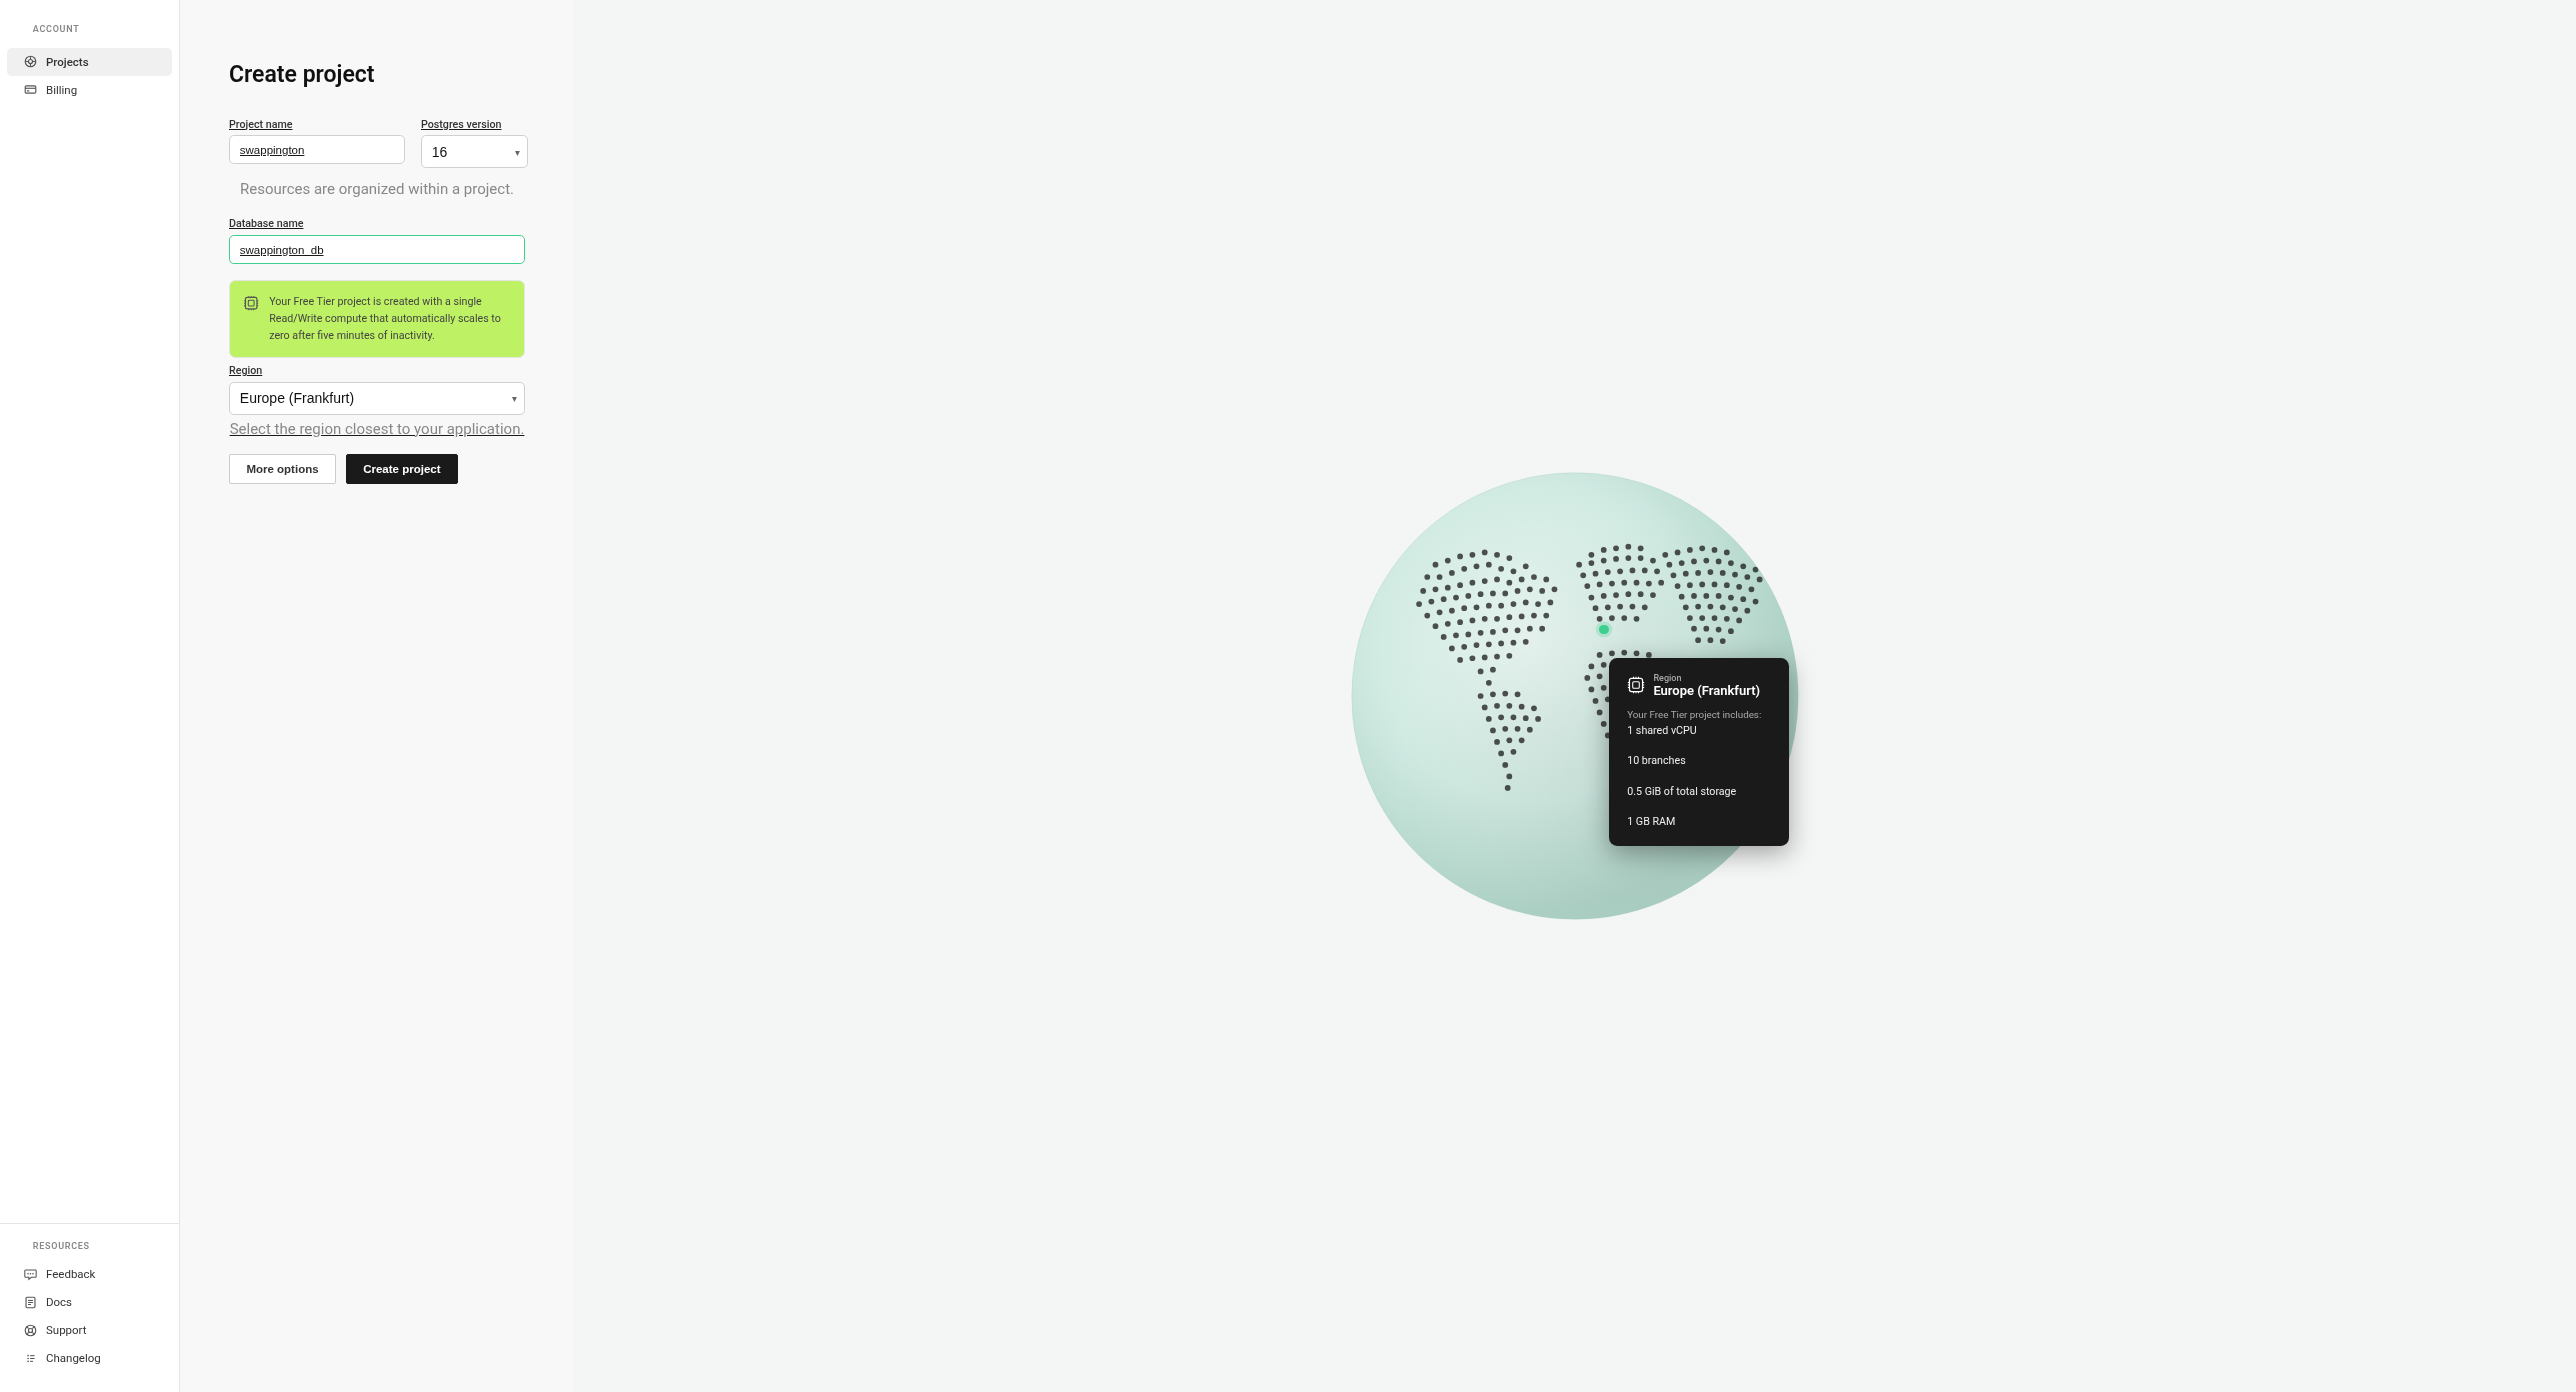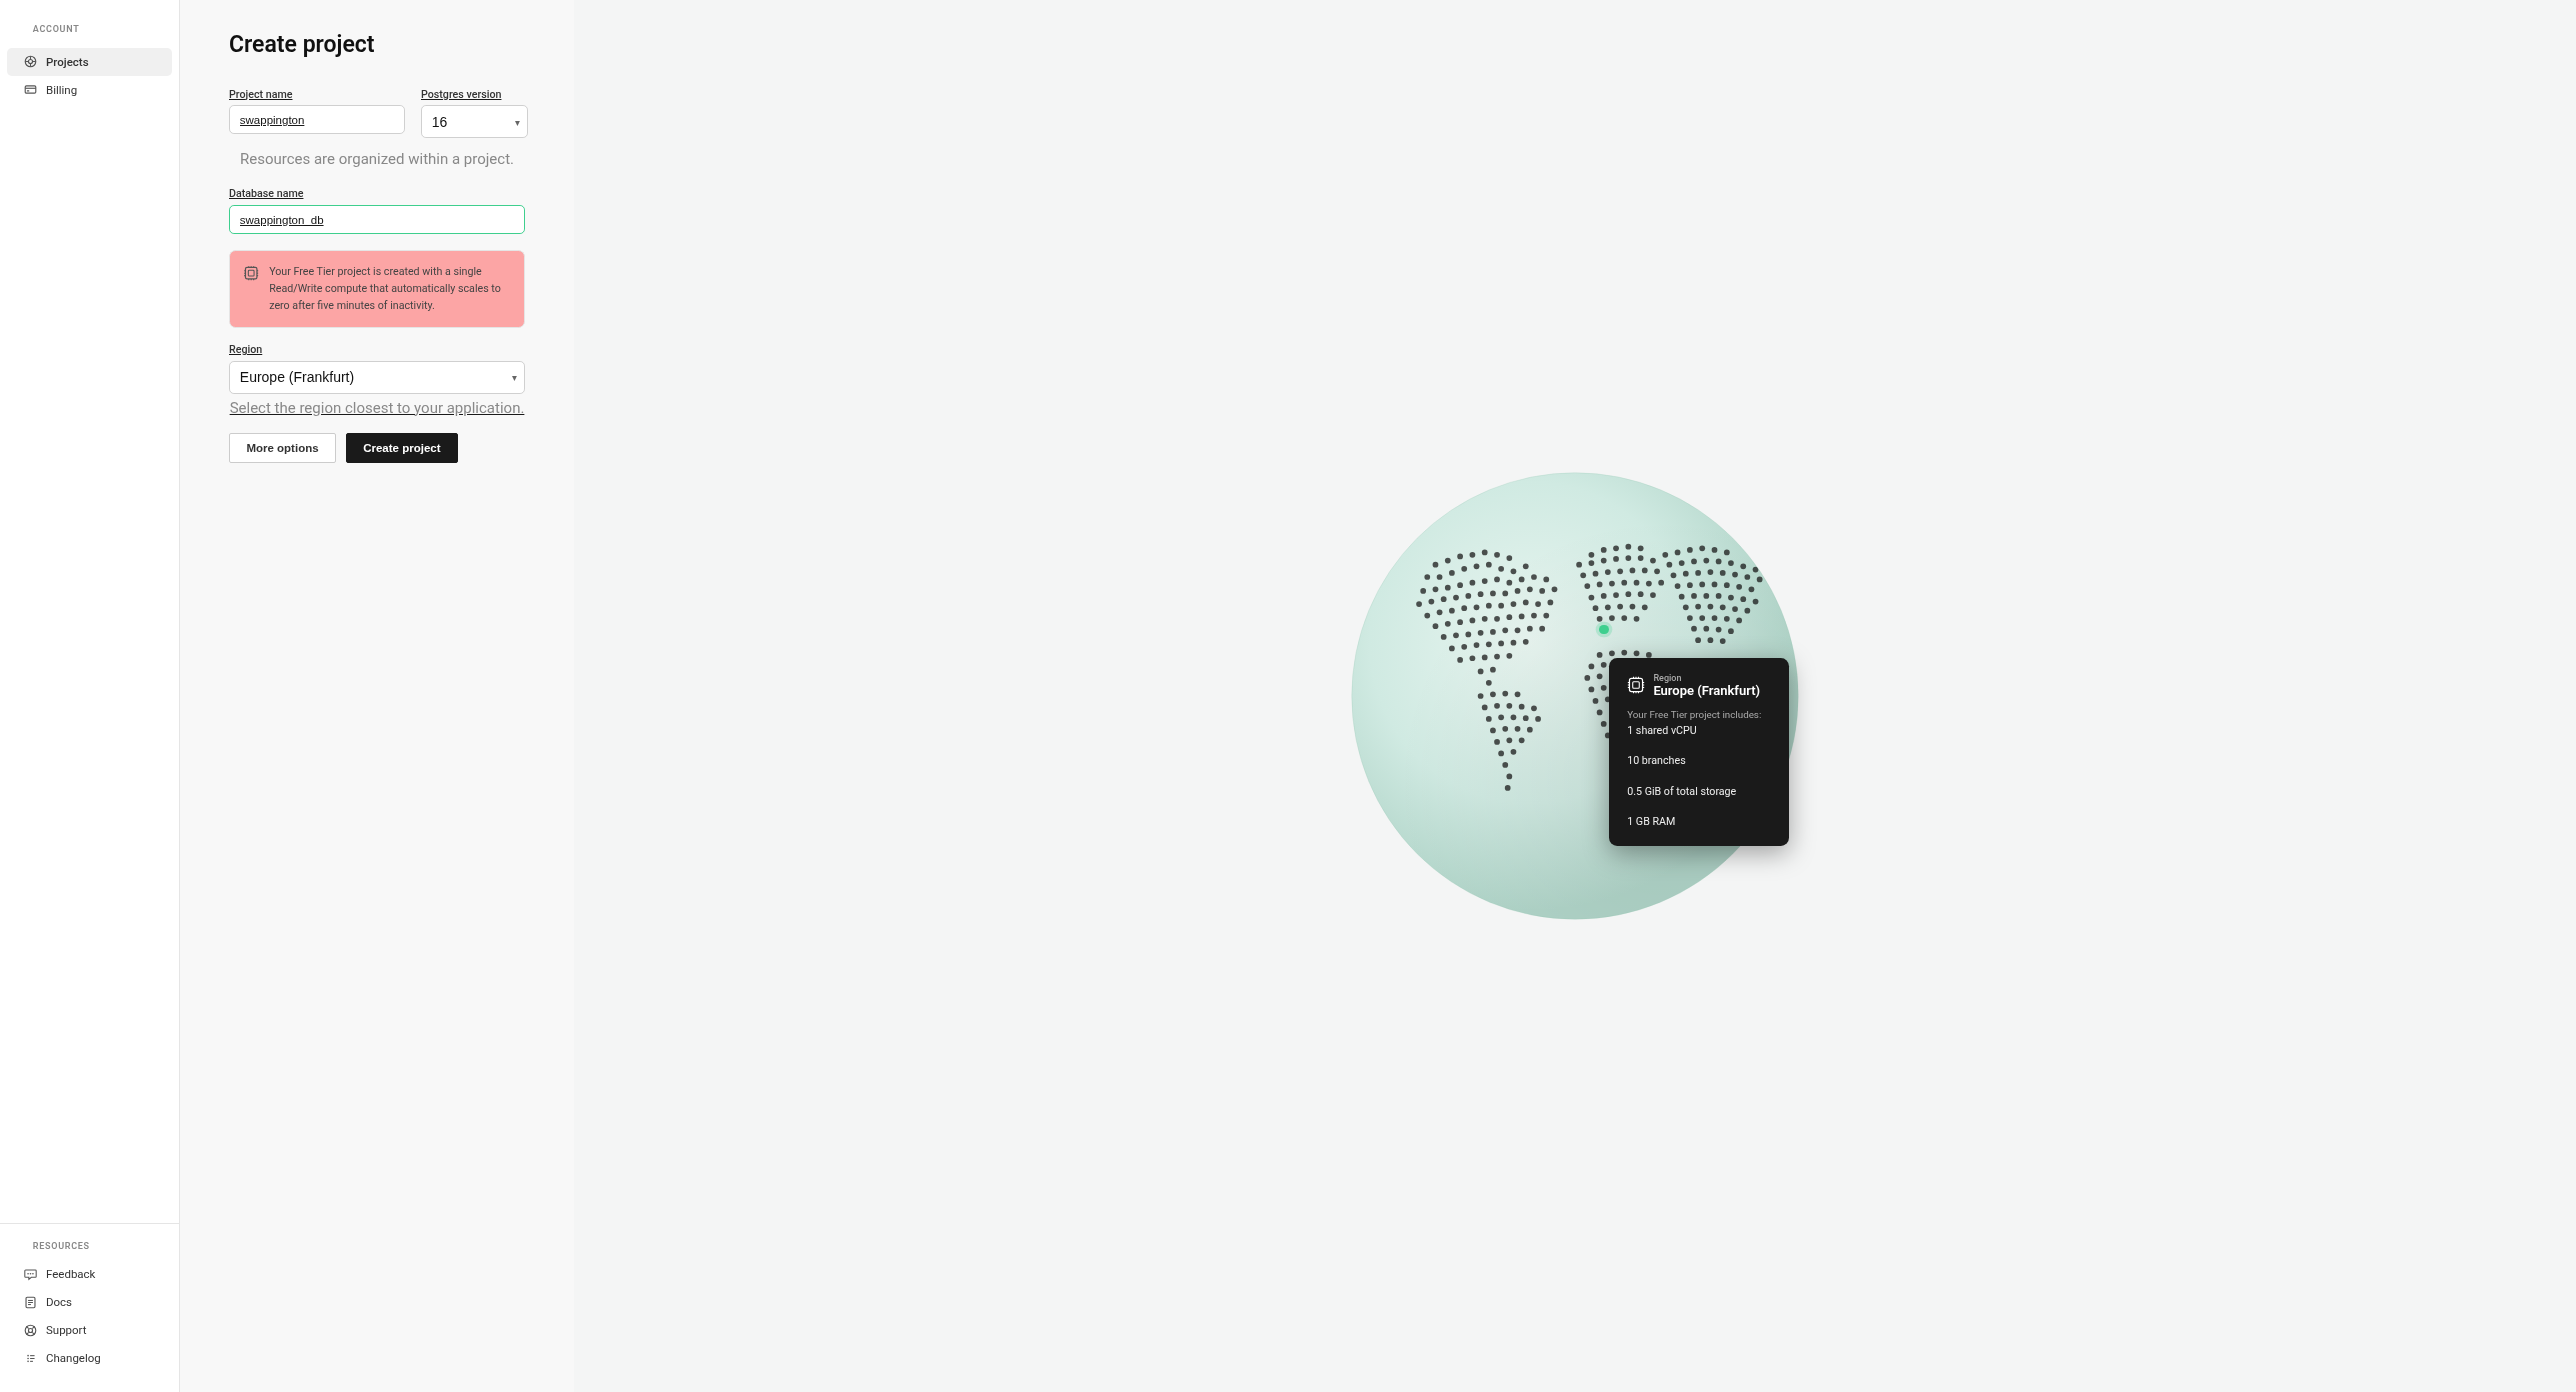--- a/index.html
+++ b/index.html
@@ -65,21 +65,21 @@
 
     
     .main {
       flex: 1;
       display: flex;
       overflow: hidden;
     }
     .form-area {
       width: 394px;
       min-width: 394px;
-      padding: 31px 49px;
+      padding: 61px 49px;
       overflow-y: auto;
     }
     .page-title {
       font-size: 23px;
       font-weight: 600;
       color: #111;
       margin-bottom: 29.5px;
     }
 
     .field-row {
@@ -138,27 +138,27 @@
       font-size: 9.8px;
     }
     .field-hint {
       font-size: 15px;
       color: #888;
       margin-top: 4.9px;
       text-align: center;
     }
 
     .info-box {
-      background: #fca5a5;
+      background: #bef264;
       border: 0.8px solid #e5e5e5;
       border-radius: 6.6px;
       padding: 13px;
       display: flex;
       gap: 9.8px;
-      margin-bottom: 15px;
+      margin-bottom: 6px;
       margin-top: 3.3px;
     }
     .info-box-icon {
       width: 16.4px;
       height: 16.4px;
       flex-shrink: 0;
       color: #555;
       margin-top: 0.8px;
     }
     .info-box-text {

